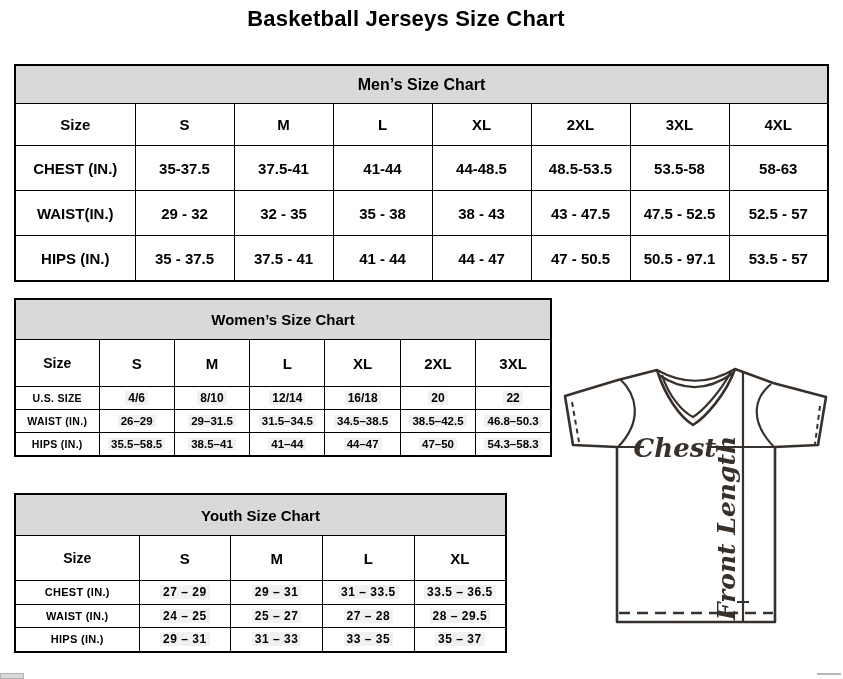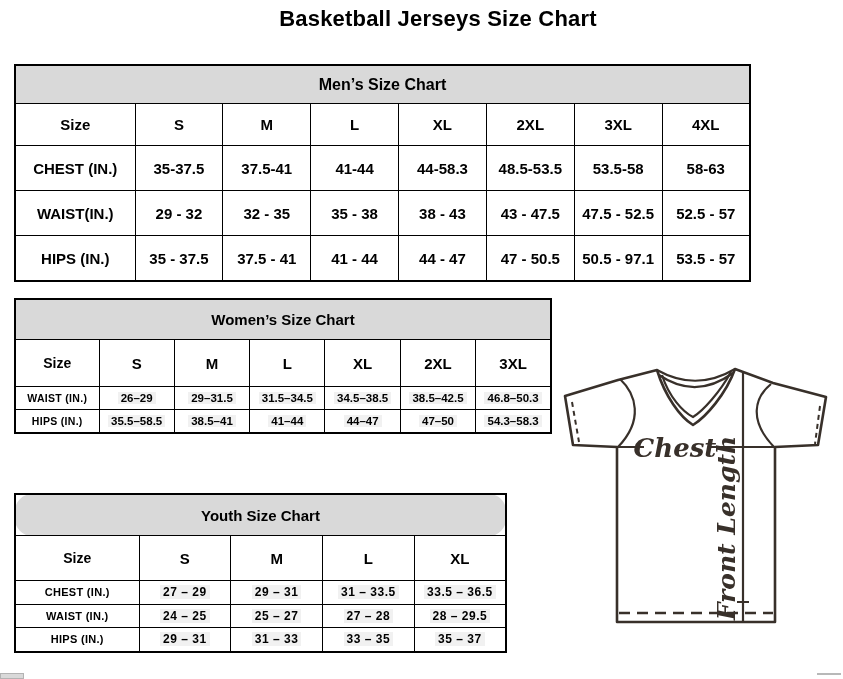--- a/index.html
+++ b/index.html
@@ -8,21 +8,20 @@
     background:#ffffff;
     font-family:"Liberation Sans", sans-serif;
     color:#000;
   }
   .page{position:relative;width:843px;height:679px;overflow:hidden;background:#fff;}
 
   .page-title{
     position:absolute;left:0;top:6px;width:812px;
     text-align:center;font-size:22px;font-weight:700;
     letter-spacing:0.2px;
-    margin-left:32px;
   }
 
   table.chart{
     position:absolute;
     border-collapse:collapse;
     table-layout:fixed;
     background:#fff;
     border:2px solid #000;
   }
   table.chart th, table.chart td{
@@ -33,41 +32,41 @@
     padding:0;
     overflow:hidden;
     white-space:nowrap;
   }
   tr.band th{
     background:#d9d9d9;
     font-size:15px;
   }
 
   
-  table.men{left:14px;top:64px;width:737px;}
+  table.men{left:14px;top:64px;width:815px;}
   .men col.c-label{width:120px;}
   .men tr.band th{height:37px;font-size:16px;}
   .men tr.sizes th{height:41px;font-size:15px;}
   .men tr.data th,.men tr.data td{height:44px;font-size:15px;}
 
   
   table.women{left:14px;top:298px;width:538px;}
   .women col.c-label{width:84px;}
   .women tr.band th{height:39px;}
   .women tr.sizes th{height:46px;font-size:15px;}
   .women tr.sizes th.corner{font-size:14px;}
   .women tr.data th,.women tr.data td{height:22px;}
   .women tr.data th{font-size:10.5px;letter-spacing:0.3px;}
   .women tr.data td{font-size:11.5px;}
   .women tr.r0 td{font-size:12px;}
 
   
   table.youth{left:14px;top:493px;width:493px;}
   .youth col.c-label{width:124px;}
-  .youth tr.band th{height:40px;border-radius:17px;}
+  .youth tr.band th{height:40px;}
   .youth tr.sizes th{height:44px;font-size:15px;}
   .youth tr.sizes th.corner{font-size:14px;}
   .youth tr.data th,.youth tr.data td{height:22.5px;}
   .youth tr.data th{font-size:11px;letter-spacing:0.3px;}
   .youth tr.data td{font-size:12px;letter-spacing:0.5px;}
 
   .hl{background:#f1f1f1;padding:0 3px;}
 
   
   .jersey{position:absolute;left:556px;top:362px;}
@@ -118,21 +117,21 @@
           <th>XL</th>
           <th>2XL</th>
           <th>3XL</th>
           <th>4XL</th>
         </tr>
         <tr class="data r0">
           <th class="rowlabel">CHEST (IN.)</th>
           <td>35-37.5</td>
           <td>37.5-41</td>
           <td>41-44</td>
-          <td>44-58.3</td>
+          <td>44-48.5</td>
           <td>48.5-53.5</td>
           <td>53.5-58</td>
           <td>58-63</td>
         </tr>
         <tr class="data r1">
           <th class="rowlabel">WAIST(IN.)</th>
           <td>29 - 32</td>
           <td>32 - 35</td>
           <td>35 - 38</td>
           <td>38 - 43</td>
@@ -168,20 +167,29 @@
         </tr>
         <tr class="sizes">
           <th class="corner">Size</th>
           <th>S</th>
           <th>M</th>
           <th>L</th>
           <th>XL</th>
           <th>2XL</th>
           <th>3XL</th>
         </tr>
+        <tr class="data r0">
+          <th class="rowlabel">U.S. SIZE</th>
+          <td><span class="hl">4/6</span></td>
+          <td><span class="hl">8/10</span></td>
+          <td><span class="hl">12/14</span></td>
+          <td><span class="hl">16/18</span></td>
+          <td><span class="hl">20</span></td>
+          <td><span class="hl">22</span></td>
+        </tr>
         <tr class="data r2">
           <th class="rowlabel">WAIST (IN.)</th>
           <td><span class="hl">26–29</span></td>
           <td><span class="hl">29–31.5</span></td>
           <td><span class="hl">31.5–34.5</span></td>
           <td><span class="hl">34.5–38.5</span></td>
           <td><span class="hl">38.5–42.5</span></td>
           <td><span class="hl">46.8–50.3</span></td>
         </tr>
         <tr class="data r3">

